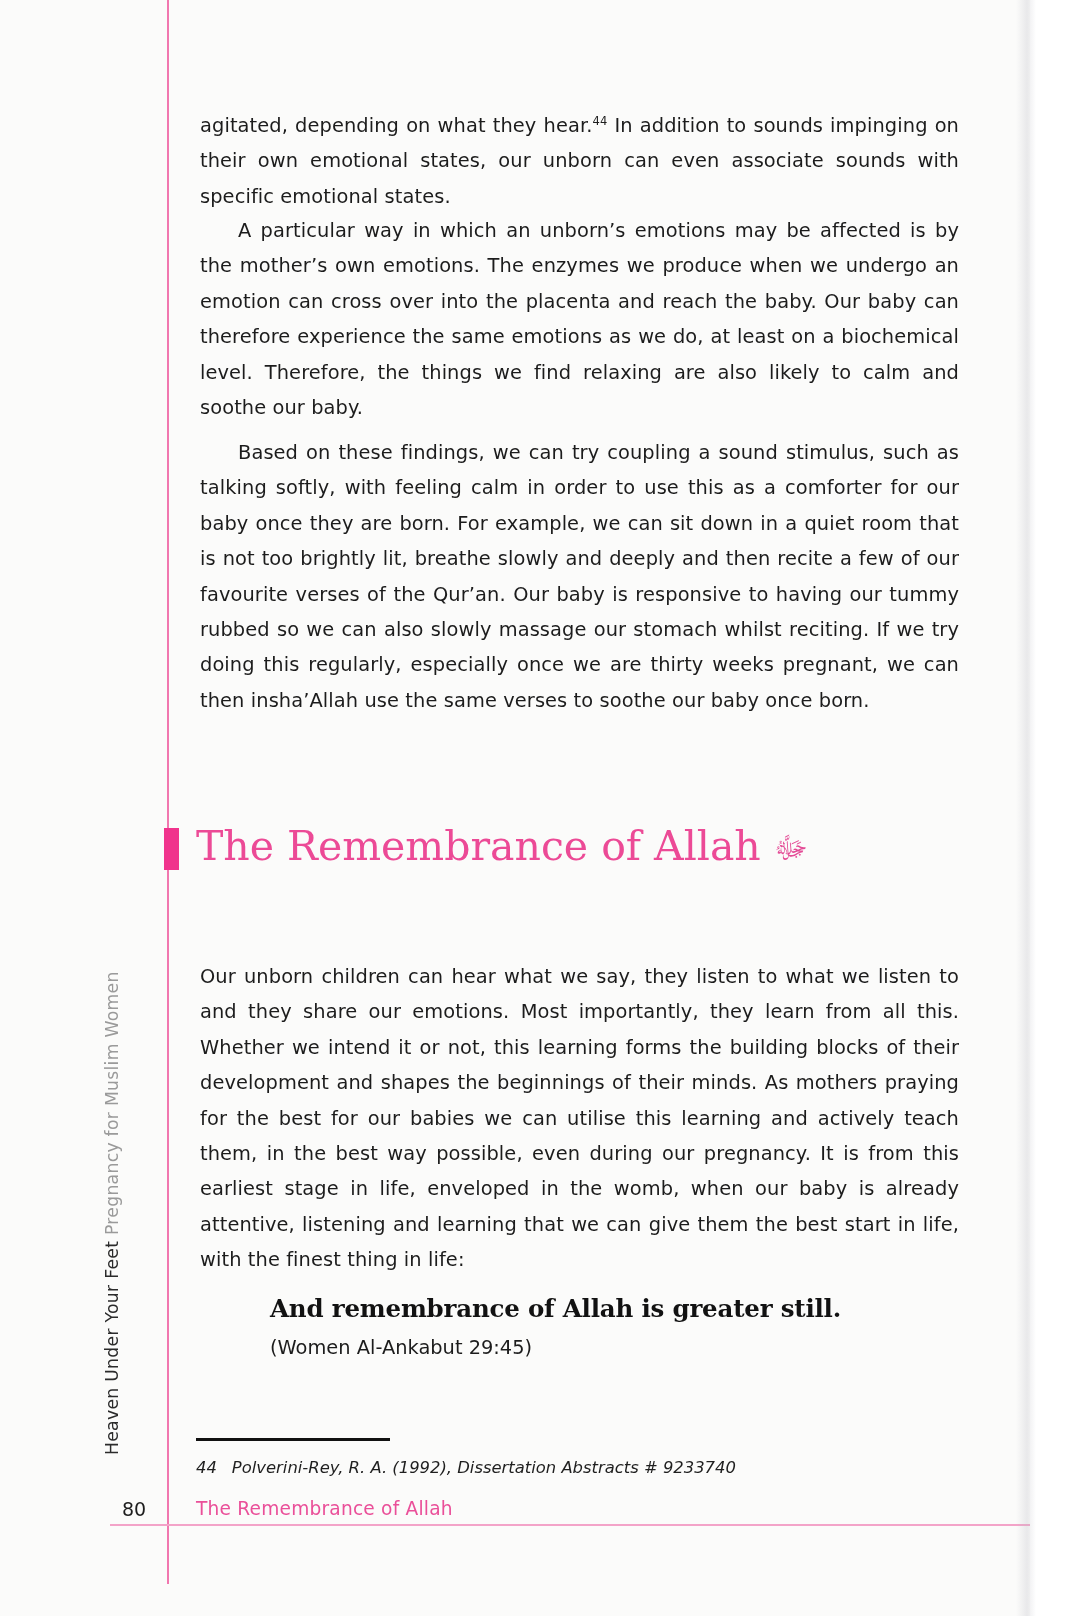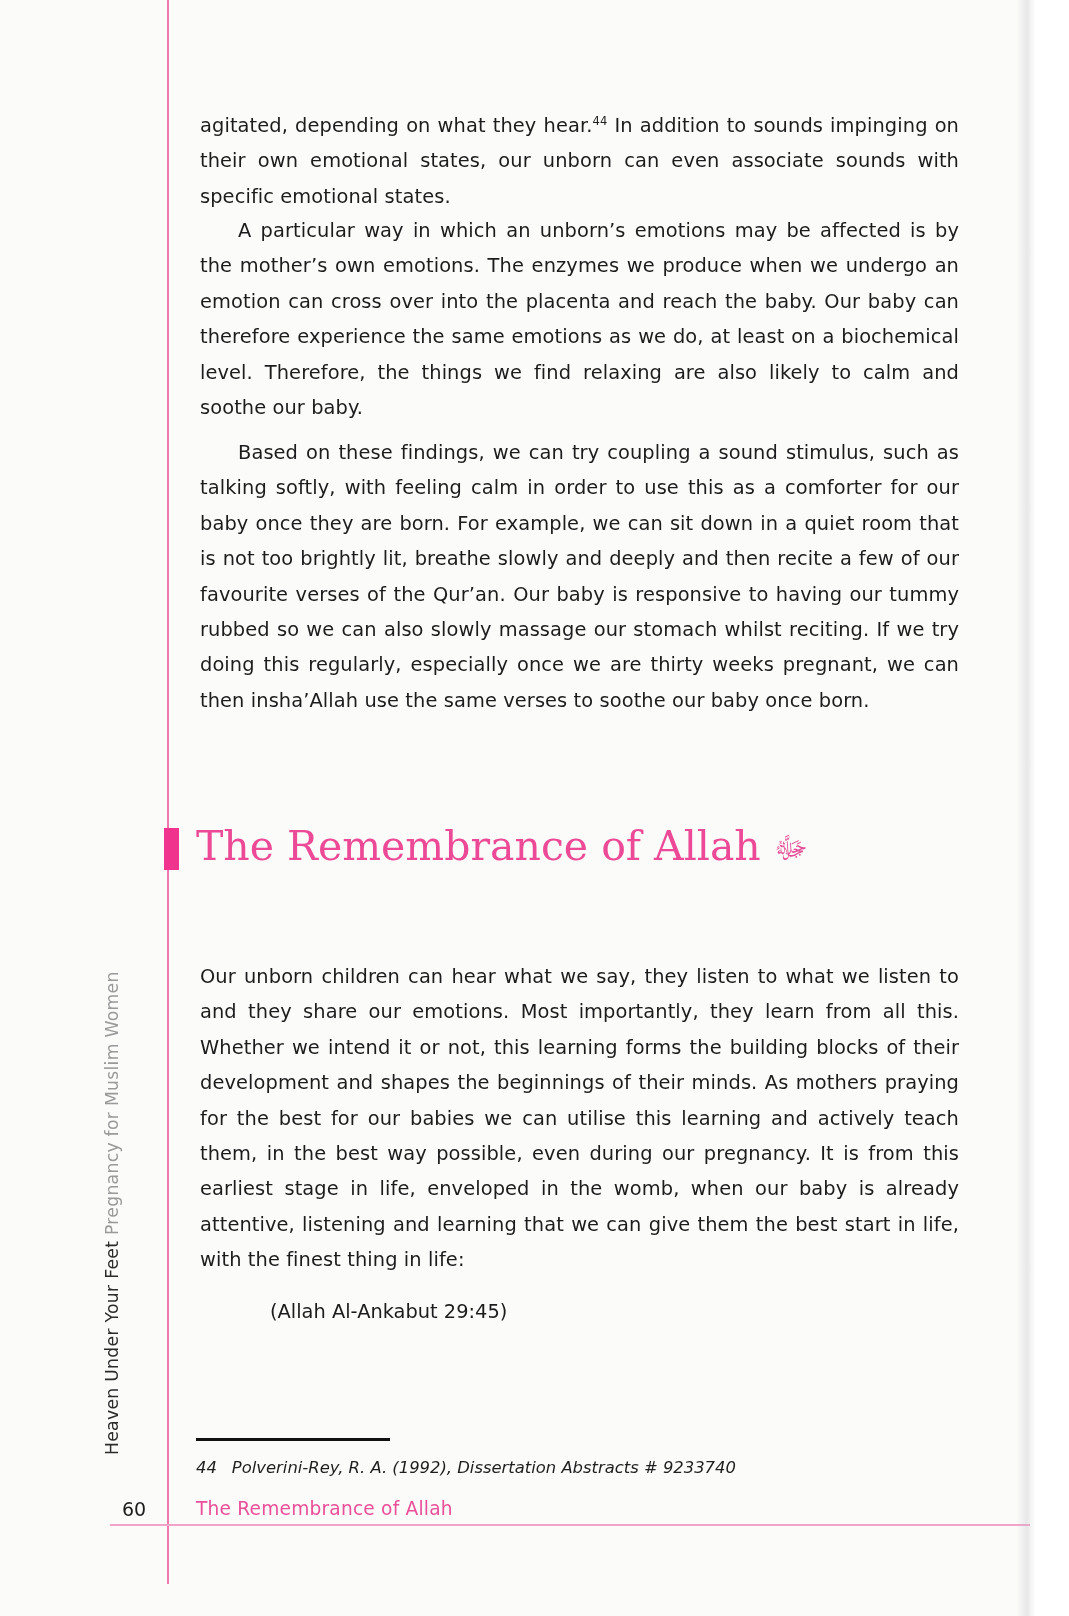--- a/index.html
+++ b/index.html
@@ -236,34 +236,35 @@
     <div id="heading-bar"></div>
     <div id="heading-text">The Remembrance of Allah</div>
     <div id="heading-glyph">ﷻ</div>
   </div>
 
   <div class="col" style="top:955px;">
     <p class="body">Our unborn children can hear what we say, they listen to what we listen to and they share our emotions. Most importantly, they learn from all this. Whether we intend it or not, this learning forms the building blocks of their development and shapes the beginnings of their minds. As mothers praying for the best for our babies we can utilise this learning and actively teach them, in the best way possible, even during our pregnancy. It is from this earliest stage in life, enveloped in the womb, when our baby is already attentive, listening and learning that we can give them the best start in life, with the finest thing in life:</p>
   </div>
 
   <div id="quote">
-    <p id="quote-source">(Allah Al-Ankabut 29:45)</p>
+    <p id="quote-text">And remembrance of Allah is greater still.</p>
+    <p id="quote-source">(Women Al-Ankabut 29:45)</p>
   </div>
 
   <div id="footnote-rule"></div>
   <div id="footnote">
     <span class="fn-num">44</span><span>Polverini-Rey, R. A. (1992), Dissertation Abstracts # 9233740</span>
   </div>
 
   <div id="side-title">
     <div id="side-title-inner">
       <span id="side-title-main">Heaven Under Your Feet</span>
       <span id="side-title-sub"> Pregnancy for Muslim Women</span>
     </div>
   </div>
 
   <div id="footer-rule"></div>
-  <div id="footer-pageno">60</div>
+  <div id="footer-pageno">80</div>
   <div id="footer-title">The Remembrance of Allah</div>
 
   <div id="page-edge-shadow"></div>
 </div>
 <div id="page-outside"></div>
 
 </body></html>

